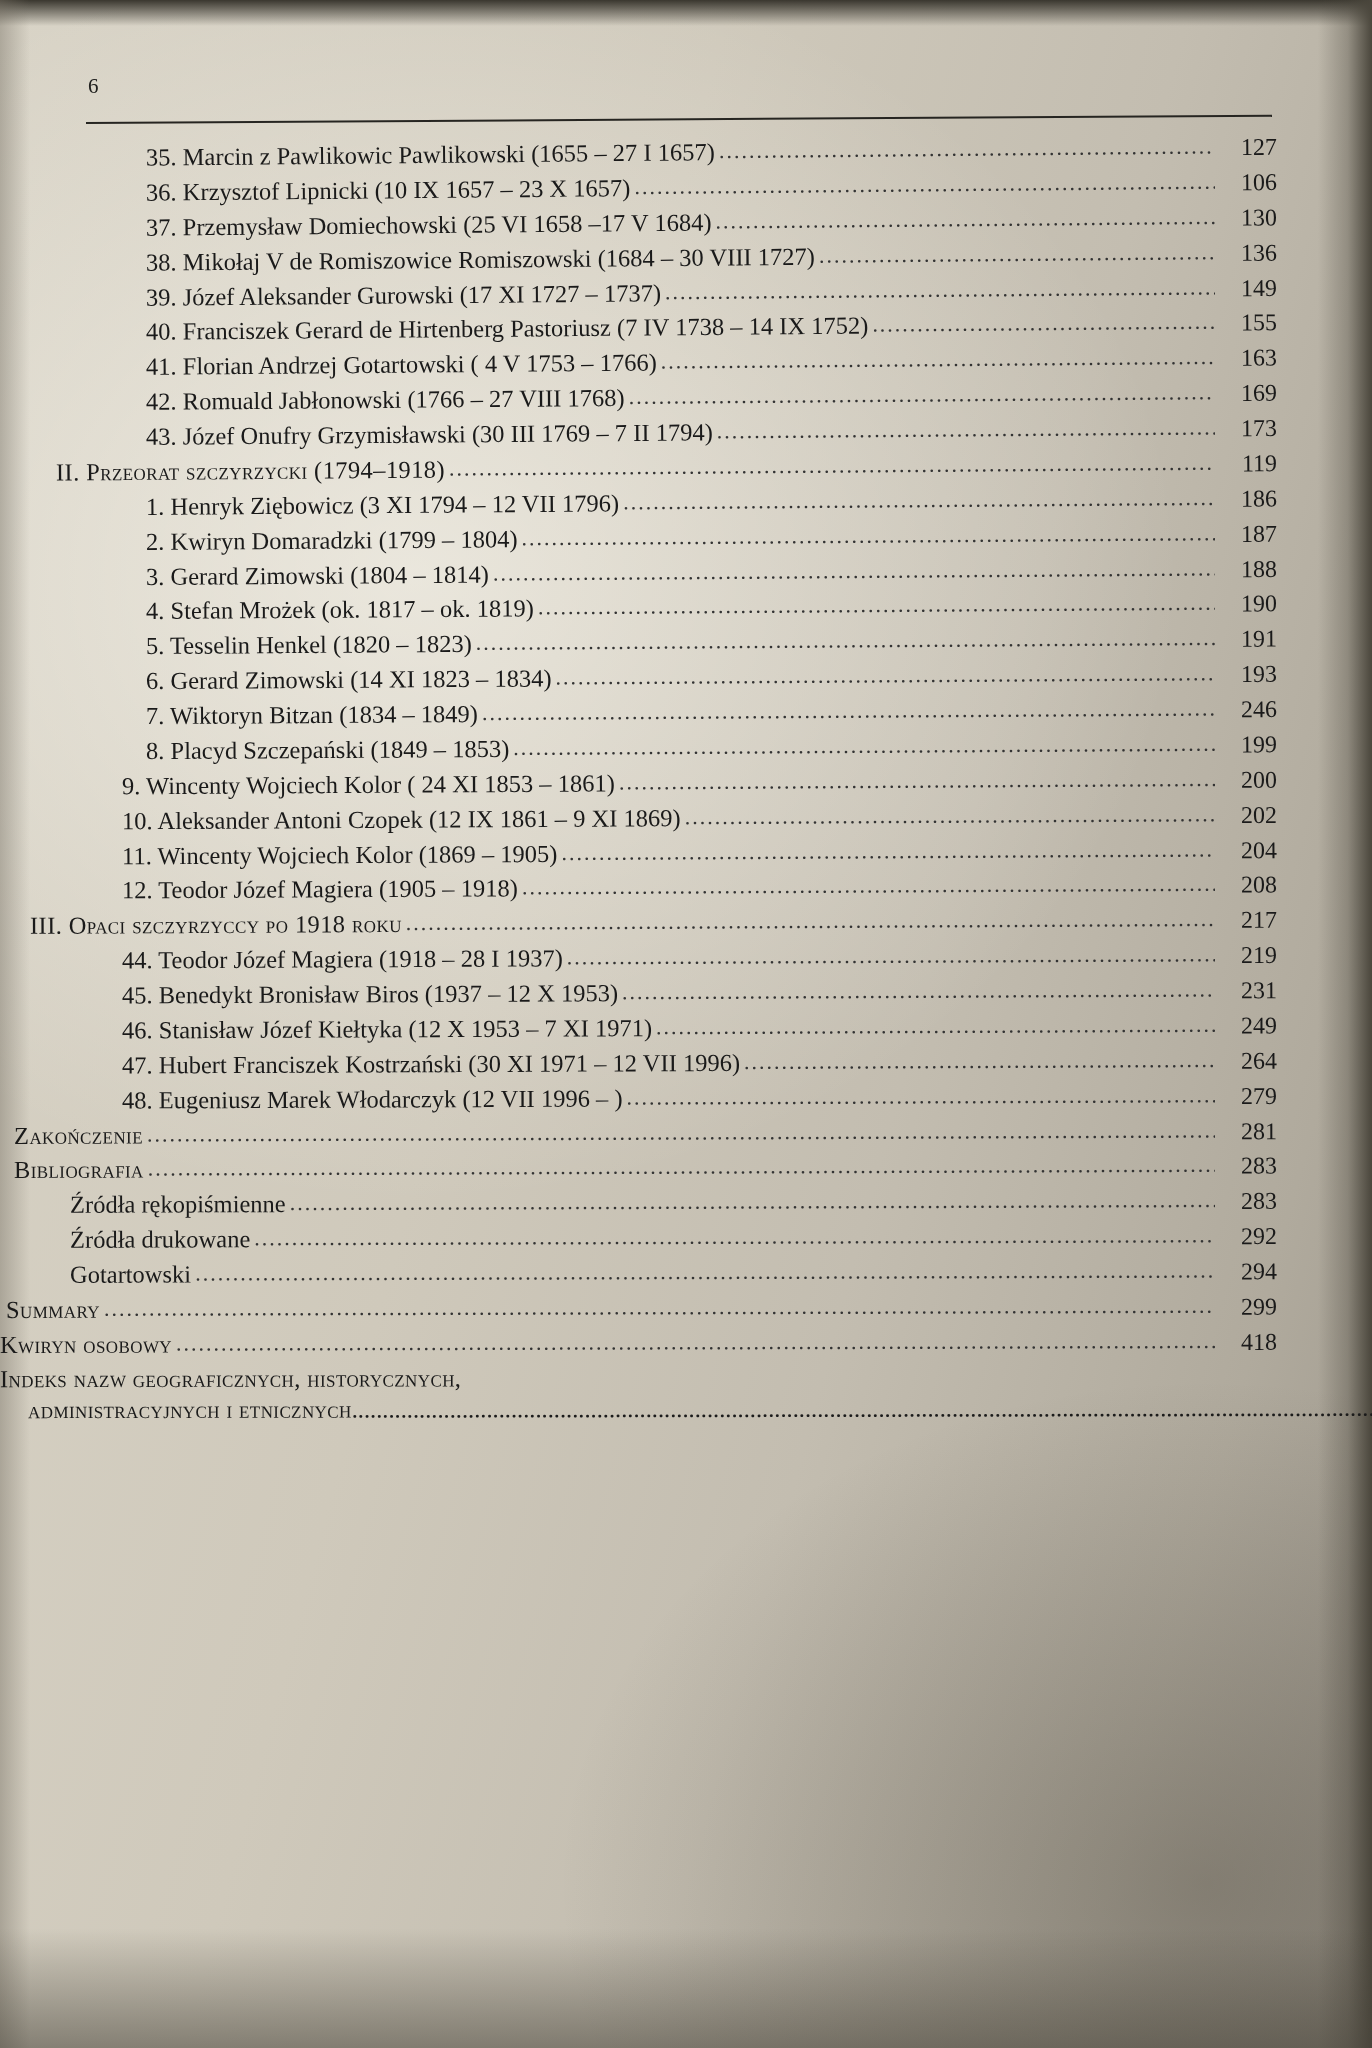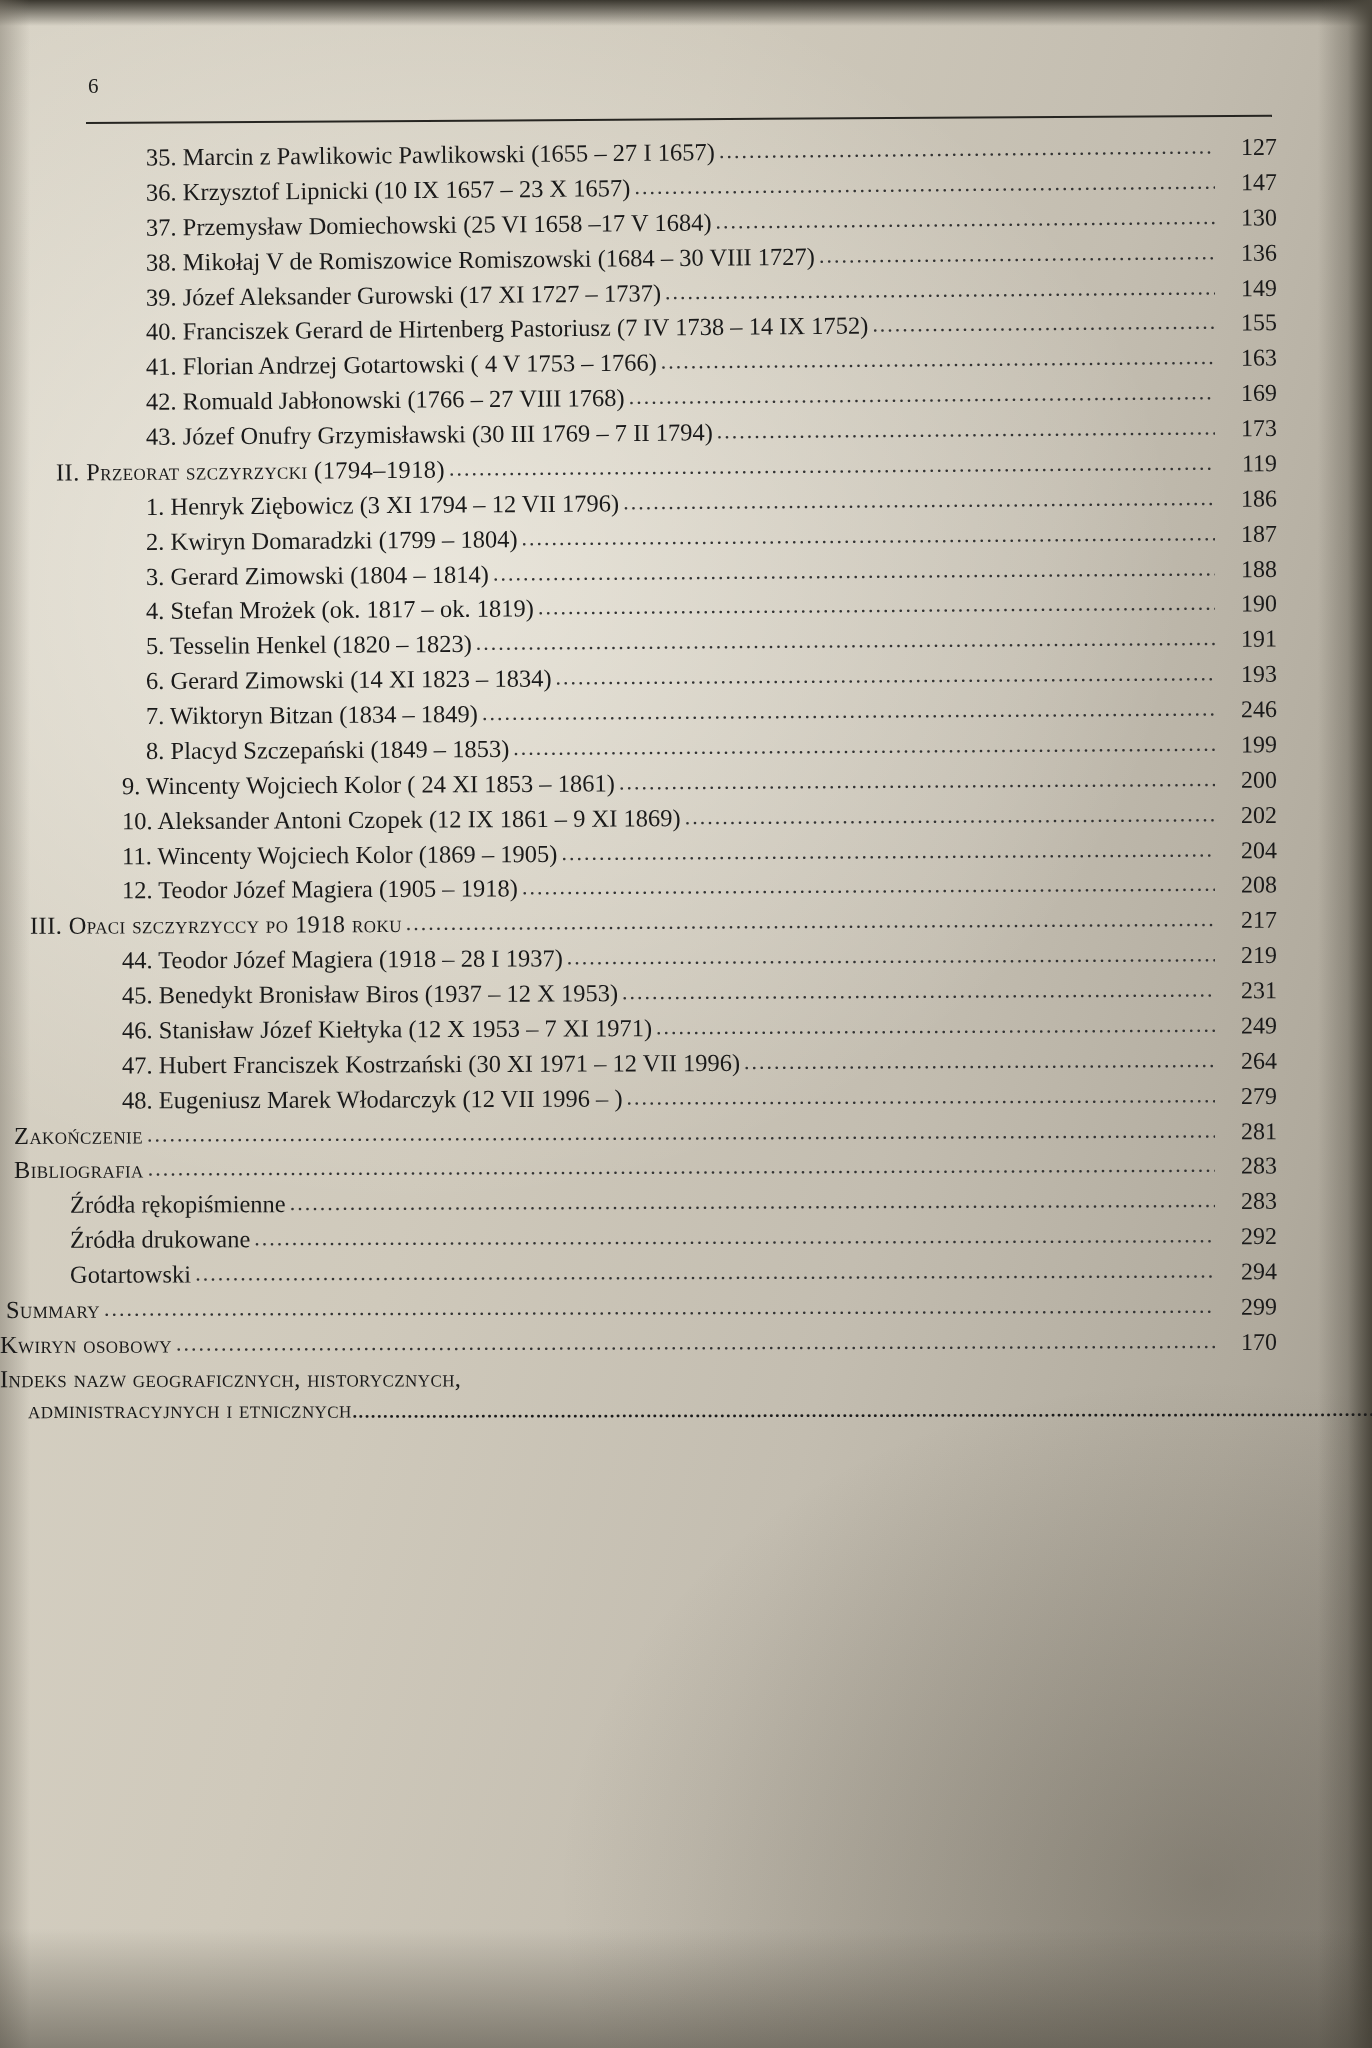--- a/index.html
+++ b/index.html
@@ -155,21 +155,21 @@
 
     <div class="toc" id="toc">
         <div class="row lvl-entry" style="transform: rotate(-0.55deg);">
           <span class="label">35. Marcin z Pawlikowic Pawlikowski (1655 – 27 I 1657)</span>
           <span class="dots">................................................................................................................................................................................................................................................................................................................................................................................................................</span>
           <span class="page">127</span>
         </div>
         <div class="row lvl-entry" style="transform: rotate(-0.538deg);">
           <span class="label">36. Krzysztof Lipnicki (10 IX 1657 – 23 X 1657)</span>
           <span class="dots">................................................................................................................................................................................................................................................................................................................................................................................................................</span>
-          <span class="page">147</span>
+          <span class="page">106</span>
         </div>
         <div class="row lvl-entry" style="transform: rotate(-0.526deg);">
           <span class="label">37. Przemysław Domiechowski (25 VI 1658 –17 V 1684)</span>
           <span class="dots">................................................................................................................................................................................................................................................................................................................................................................................................................</span>
           <span class="page">130</span>
         </div>
         <div class="row lvl-entry" style="transform: rotate(-0.514deg);">
           <span class="label">38. Mikołaj V de Romiszowice Romiszowski (1684 – 30 VIII 1727)</span>
           <span class="dots">................................................................................................................................................................................................................................................................................................................................................................................................................</span>
           <span class="page">136</span>
@@ -320,21 +320,21 @@
           <span class="page">294</span>
         </div>
         <div class="row lvl-back2" style="transform: rotate(-0.154deg);">
           <span class="label smallcaps">Summary</span>
           <span class="dots">................................................................................................................................................................................................................................................................................................................................................................................................................</span>
           <span class="page">299</span>
         </div>
         <div class="row lvl-back3" style="transform: rotate(-0.142deg);">
           <span class="label smallcaps">Kwiryn osobowy</span>
           <span class="dots">................................................................................................................................................................................................................................................................................................................................................................................................................</span>
-          <span class="page">170</span>
+          <span class="page">418</span>
         </div>
         <div class="multiline" style="transform: rotate(-0.1deg); padding-left: 0px;">
           <div class="line1 smallcaps">Indeks nazw geograficznych, historycznych,</div>
           <div class="line2">
             <span class="smallcaps">administracyjnych i etnicznych</span>
             <span class="dots">................................................................................................................................................................................................................................................................................................................................................................................................................</span>
           </div>
         </div>
       </div>
   </div>

